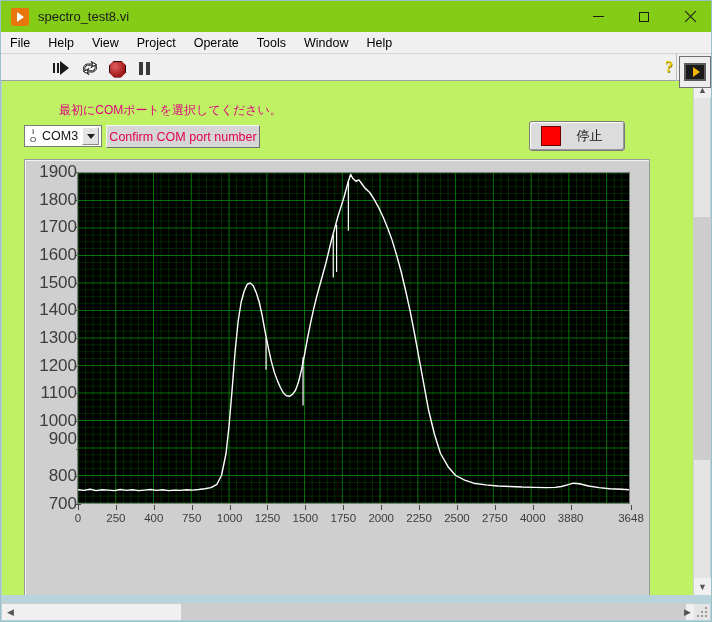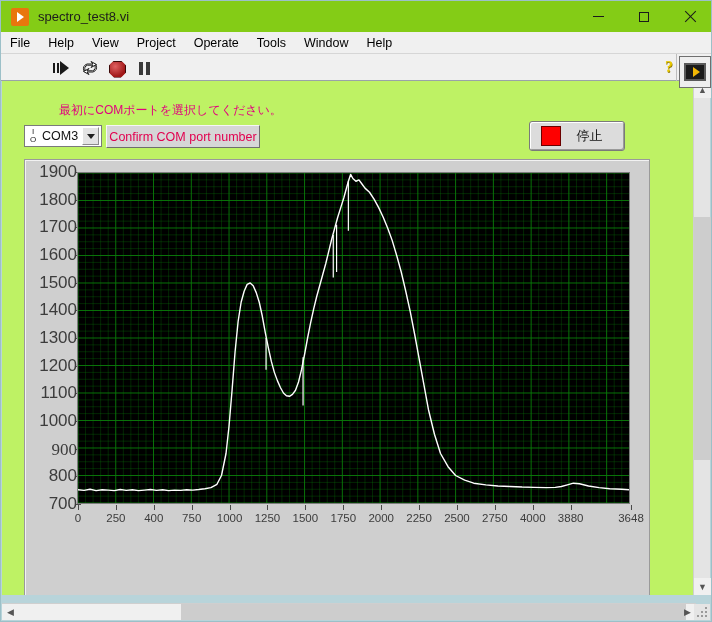--- a/index.html
+++ b/index.html
@@ -502,21 +502,21 @@
       <div id="stop-led"></div>
       <div id="stop-label">停止</div>
     </div>
 
     <div id="graph">
       <div id="y-axis">
           <div class="y-tick-label" style="top: 339px;">700</div>
           <div class="y-dash" style="top: 344px;"></div>
           <div class="y-tick-label" style="top: 311.333px;">800</div>
           <div class="y-dash" style="top: 316.333px;"></div>
-          <div class="y-tick-label" style="top: 285px; font-family: Liberation Serif, serif;">900</div>
+          <div class="y-tick-label" style="top: 274px;">900</div>
           <div class="y-dash" style="top: 288.667px;"></div>
           <div class="y-tick-label" style="top: 256px;">1000</div>
           <div class="y-dash" style="top: 261px;"></div>
           <div class="y-tick-label" style="top: 228.333px;">1100</div>
           <div class="y-dash" style="top: 233.333px;"></div>
           <div class="y-tick-label" style="top: 200.667px;">1200</div>
           <div class="y-dash" style="top: 205.667px;"></div>
           <div class="y-tick-label" style="top: 173px;">1300</div>
           <div class="y-dash" style="top: 178px;"></div>
           <div class="y-tick-label" style="top: 145.333px;">1400</div>

